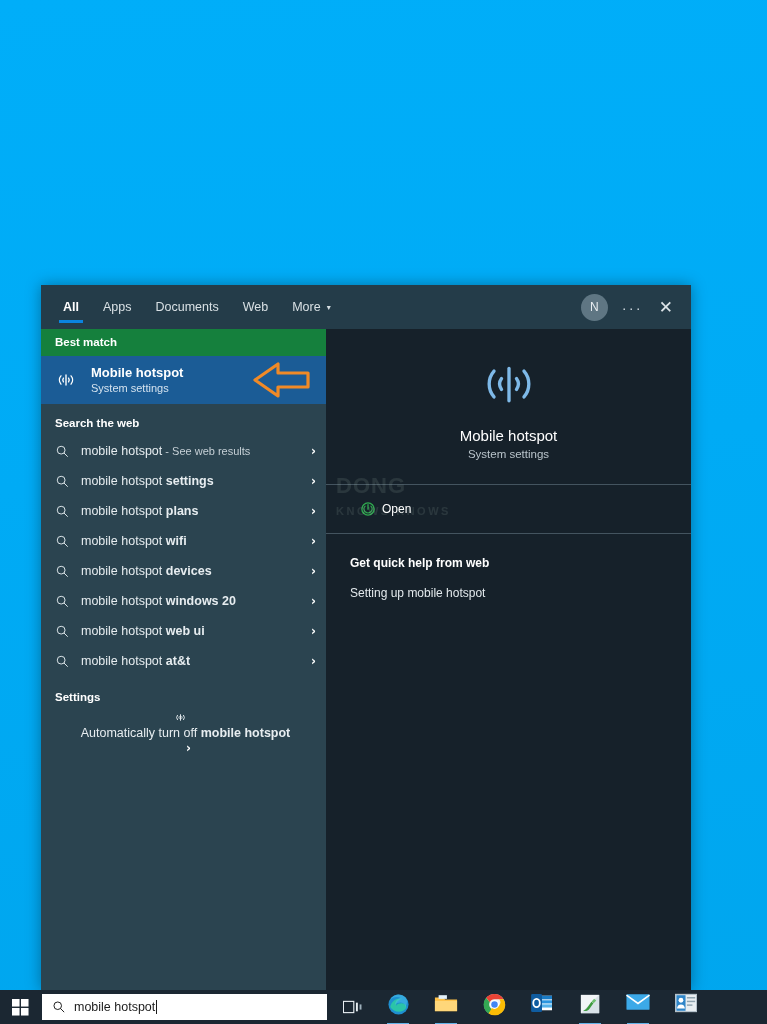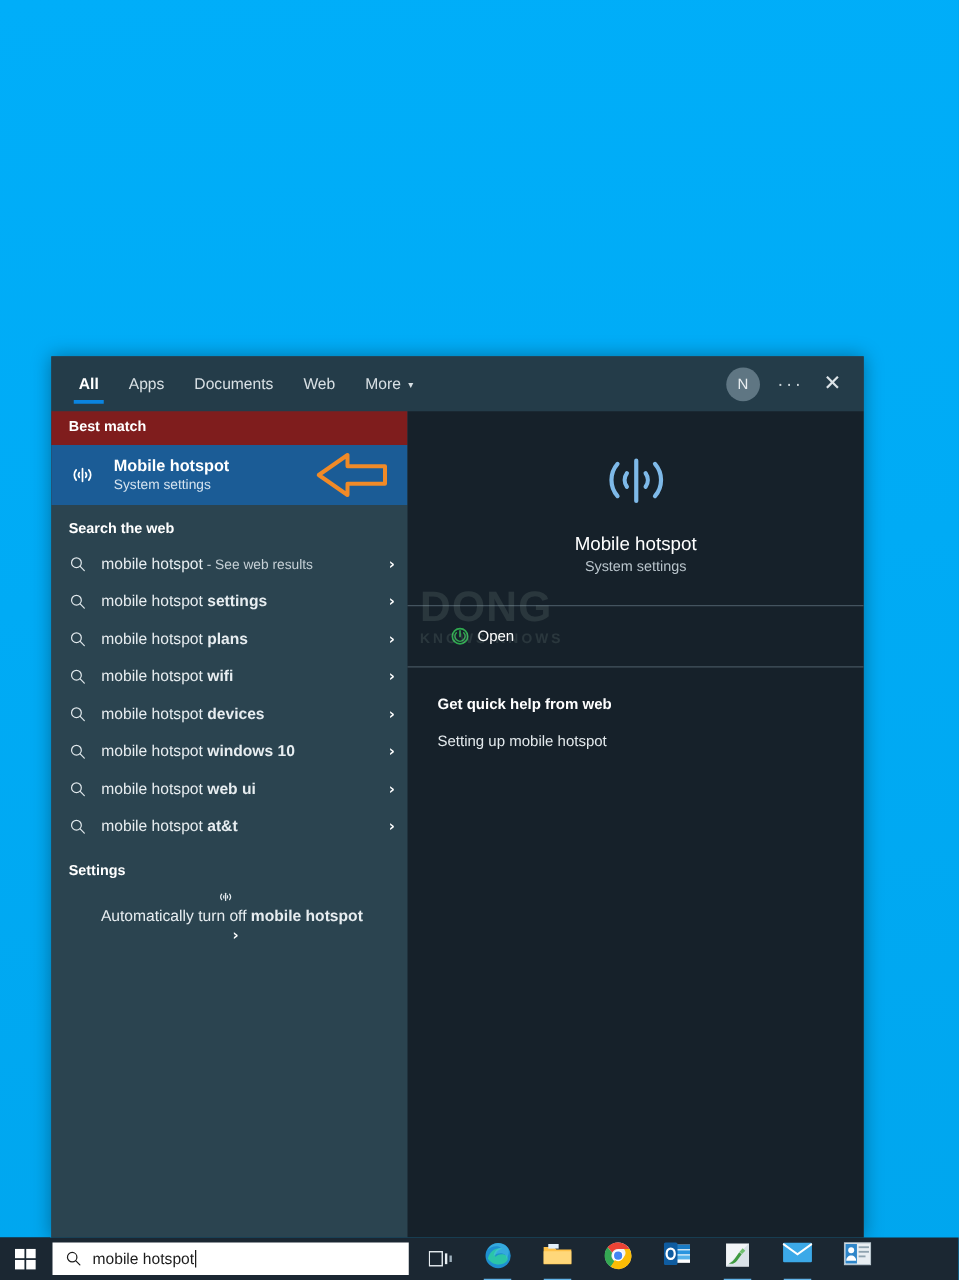--- a/index.html
+++ b/index.html
@@ -119,21 +119,21 @@
   }
 
   
   .section-head {
     color: #ffffff;
     font-size: 11.5px;
     font-weight: bold;
     padding: 9px 0 7px 14px;
   }
   #best-match-head {
-    background: #7f1d1d;
+    background: #15803d;
     padding-top: 7px;
     padding-bottom: 8px;
   }
 
   
   #best-match-row {
     background: #1b5c96;
     display: flex;
     align-items: center;
     height: 48px;
@@ -236,21 +236,21 @@
   #watermark {
     position: absolute;
     left: 10px;
     top: 140px;
     width: 140px;
     opacity: 0.10;
     pointer-events: none;
     user-select: none;
   }
   #watermark .wm-main {
-    font-size: 34px;
+    font-size: 22px;
     font-weight: bold;
     color: #d9f2e0;
     letter-spacing: 1px;
     line-height: 34px;
   }
   #watermark .wm-sub {
     font-size: 11px;
     font-weight: bold;
     color: #d9f2e0;
     letter-spacing: 2.5px;
@@ -437,21 +437,21 @@
             <span class="label">mobile hotspot <b>devices</b></span>
             <span class="chevron">›</span>
           </div>
           <div class="row">
             <span class="icon-slot">
               <svg width="15" height="15" viewBox="0 0 20 20" fill="none" stroke="#dfe7eb" stroke-width="1.3">
                 <circle cx="8.2" cy="8.2" r="5.2"></circle>
                 <path d="M12.2 12.2 L16.6 16.6" stroke-linecap="round"></path>
               </svg>
             </span>
-            <span class="label">mobile hotspot <b>windows 10</b></span>
+            <span class="label">mobile hotspot <b>windows 20</b></span>
             <span class="chevron">›</span>
           </div>
           <div class="row">
             <span class="icon-slot">
               <svg width="15" height="15" viewBox="0 0 20 20" fill="none" stroke="#dfe7eb" stroke-width="1.3">
                 <circle cx="8.2" cy="8.2" r="5.2"></circle>
                 <path d="M12.2 12.2 L16.6 16.6" stroke-linecap="round"></path>
               </svg>
             </span>
             <span class="label">mobile hotspot <b>web ui</b></span>

